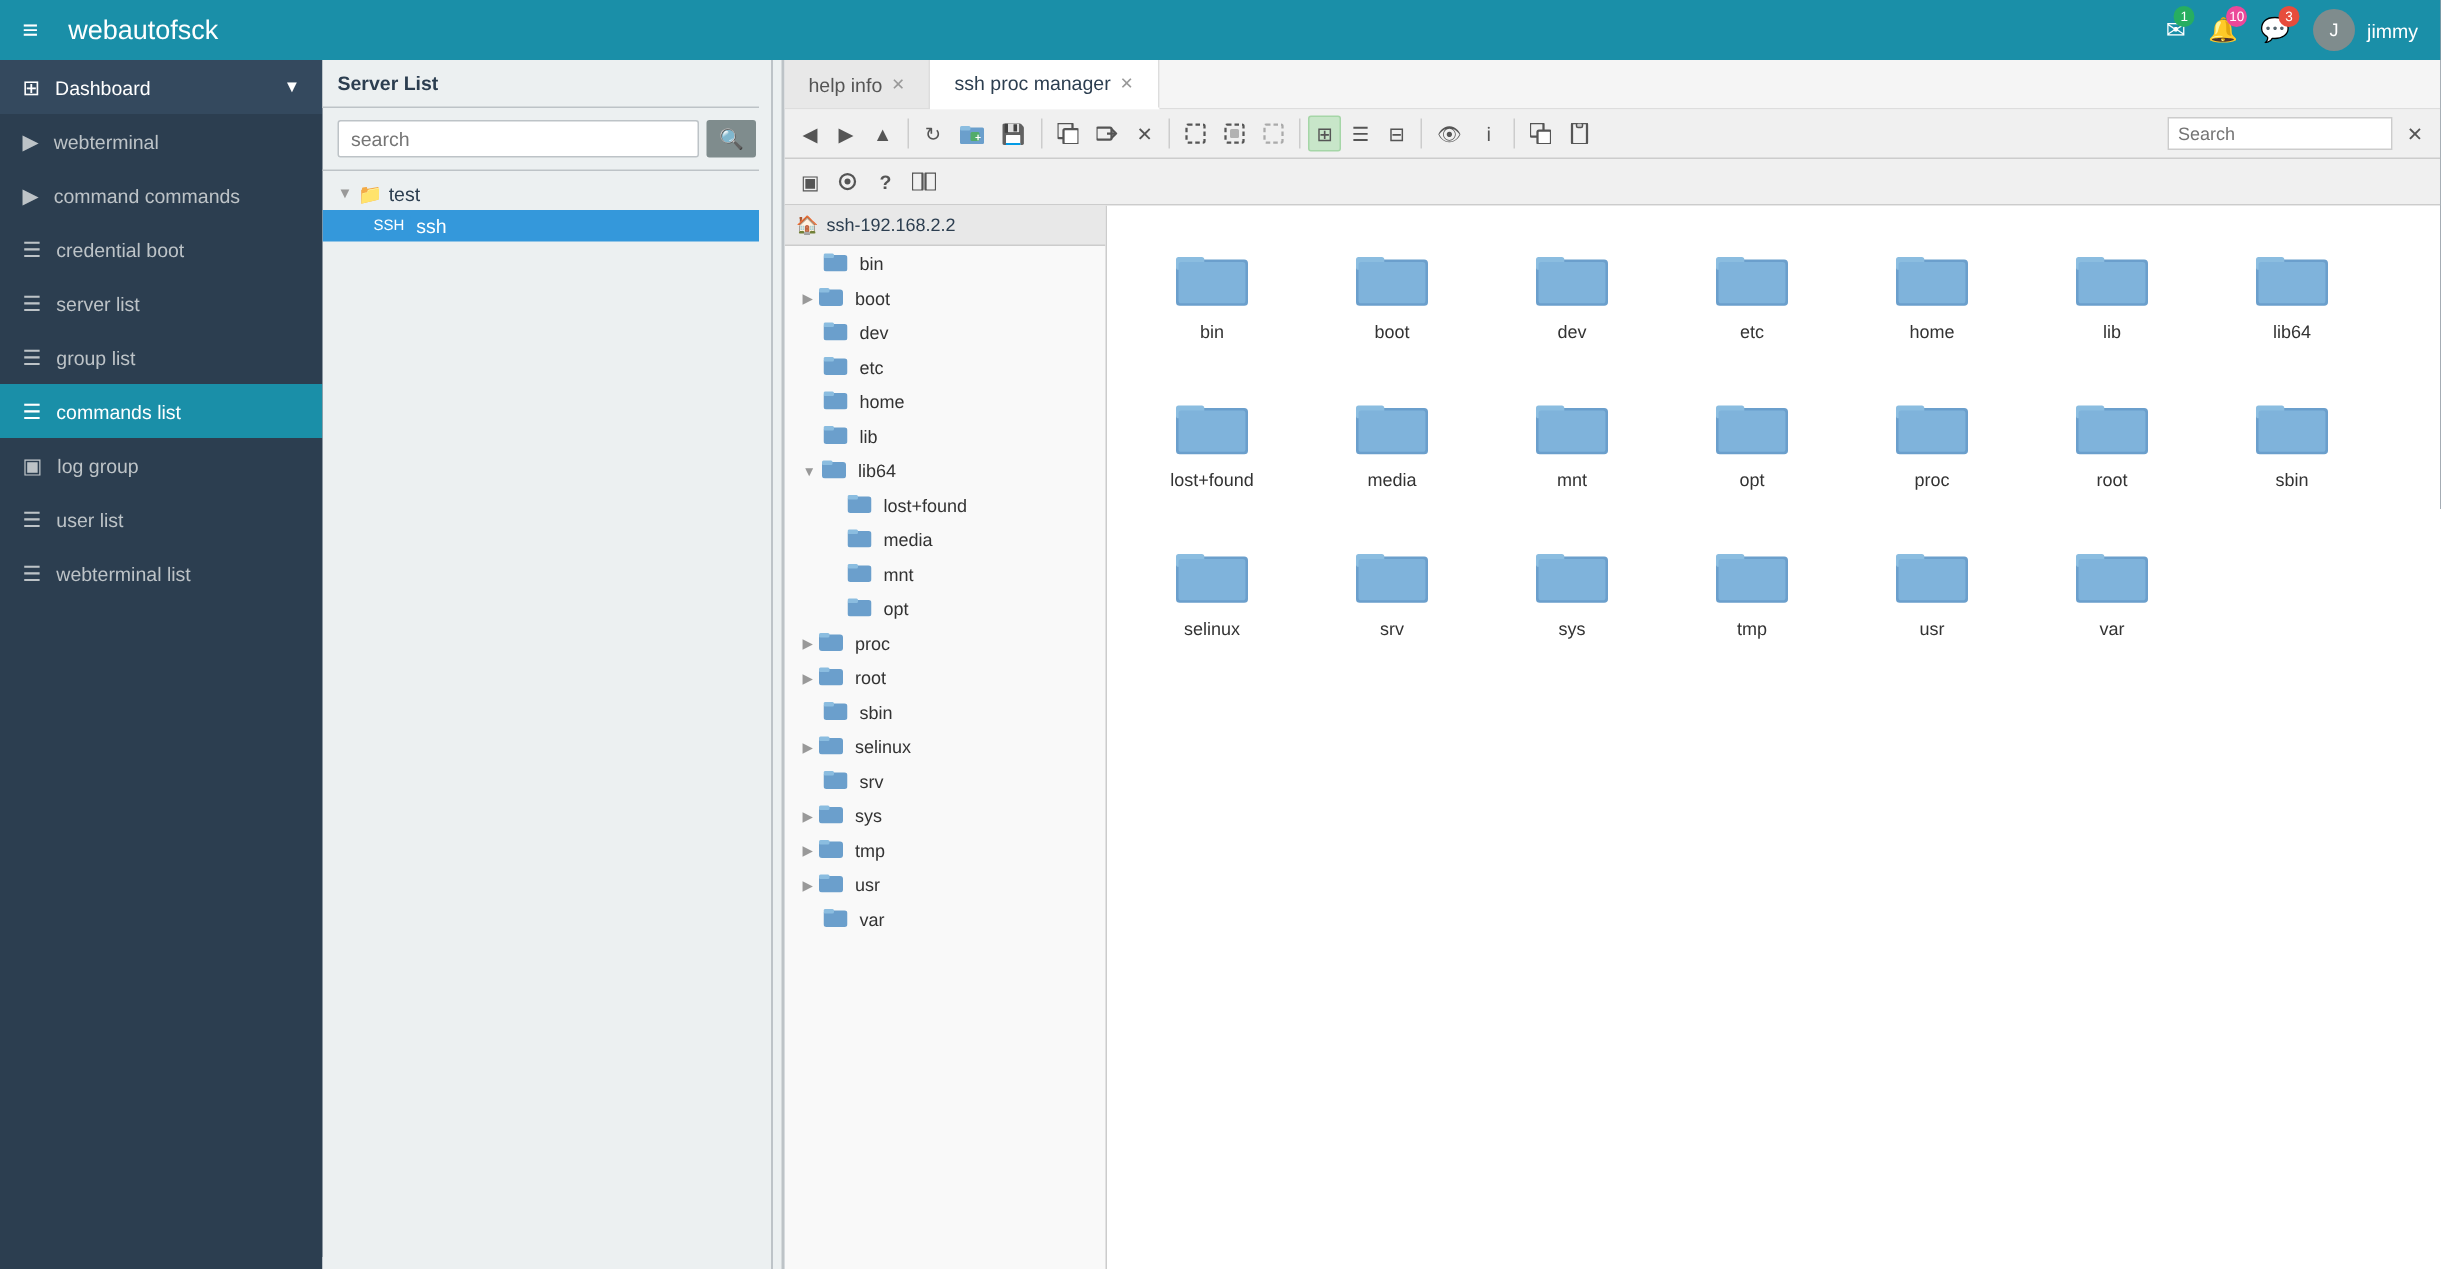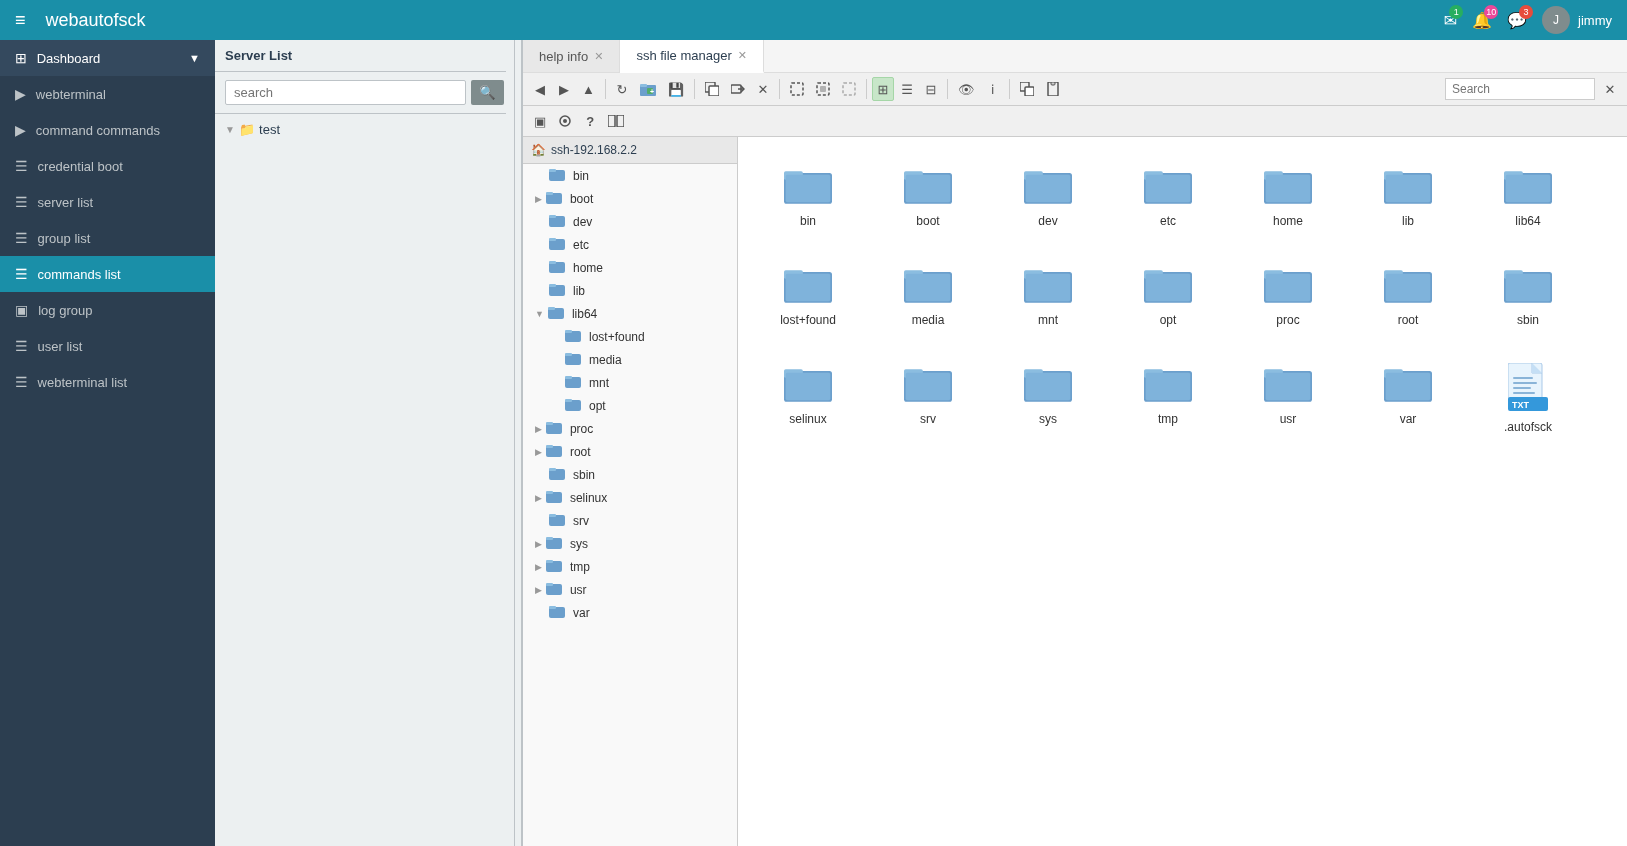--- a/index.html
+++ b/index.html
@@ -404,38 +404,42 @@
     </div>
     <div class="server-tree">
 
       <div class="tree-item" style="padding-left:10px;">
         <span style="font-size:10px;color:#999;">▼</span>
         <span style="color:#7f8c8d;">📁</span>
         <span>test</span>
       </div>
 
 
+      <div class="tree-item selected" style="padding-left:30px;">
+        <span style="background:#3498db;color:white;padding:1px 4px;border-radius:2px;font-size:10px;">SSH</span>
+        <span>ssh</span>
+      </div>
     </div>
 
     <div style="position:absolute;right:0;top:0;bottom:0;width:8px;background:#ecf0f1;"></div>
 
     <div style="position:absolute;bottom:0;left:0;right:8px;height:8px;background:#ecf0f1;"></div>
   </div>
 
   <div class="resize-handle"></div>
 
   <div class="content-area">
 
     <div class="tabs-bar">
       <div class="tab">
         <span>help info</span>
         <span class="tab-close">✕</span>
       </div>
       <div class="tab active">
-        <span>ssh file manager</span>
+        <span>ssh proc manager</span>
         <span class="tab-close">✕</span>
       </div>
     </div>
 
     <div class="fm-toolbar">
       <button class="tb-btn" title="Back">◀</button>
       <button class="tb-btn" title="Forward">▶</button>
       <button class="tb-btn" title="Up">▲</button>
       <div class="tb-sep"></div>
       <button class="tb-btn" title="Reload">↻</button>
@@ -891,32 +895,18 @@
       <span class="file-label">usr</span>
     </div>
             <div class="file-item">
       <span><svg class="folder-svg" viewBox="0 0 56 44" width="48" height="40">
       <rect x="0" y="8" width="56" height="36" rx="3" fill="#6b9fcc"></rect>
       <rect x="0" y="6" width="22" height="10" rx="2" fill="#8bbde0"></rect>
       <rect x="2" y="10" width="52" height="32" rx="2" fill="#7fb3db"></rect>
     </svg></span>
       <span class="file-label">var</span>
     </div>
-            <div class="file-item">
-      <span><svg class="file-txt-svg" viewBox="0 0 40 48" width="40" height="48">
-      <rect x="0" y="0" width="34" height="44" rx="2" fill="#e8f4fd" stroke="#aac9e8" stroke-width="1"></rect>
-      <polyline points="24,0 24,10 34,10" fill="none" stroke="#aac9e8" stroke-width="1"></polyline>
-      <polygon points="24,0 34,10 24,10" fill="#c5dff5"></polygon>
-      <rect x="5" y="14" width="20" height="2" rx="1" fill="#8ab4d8"></rect>
-      <rect x="5" y="19" width="24" height="2" rx="1" fill="#8ab4d8"></rect>
-      <rect x="5" y="24" width="18" height="2" rx="1" fill="#8ab4d8"></rect>
-      <rect x="5" y="29" width="22" height="2" rx="1" fill="#8ab4d8"></rect>
-      <rect x="0" y="34" width="40" height="14" rx="2" fill="#3498db"></rect>
-      <text x="4" y="45" font-size="9" fill="white" font-weight="bold">TXT</text>
-    </svg></span>
-      <span class="file-label">.autofsck</span>
-    </div>
           </div>
       </div>
 
     </div>
   </div>
 </div>
 
 </body></html>

